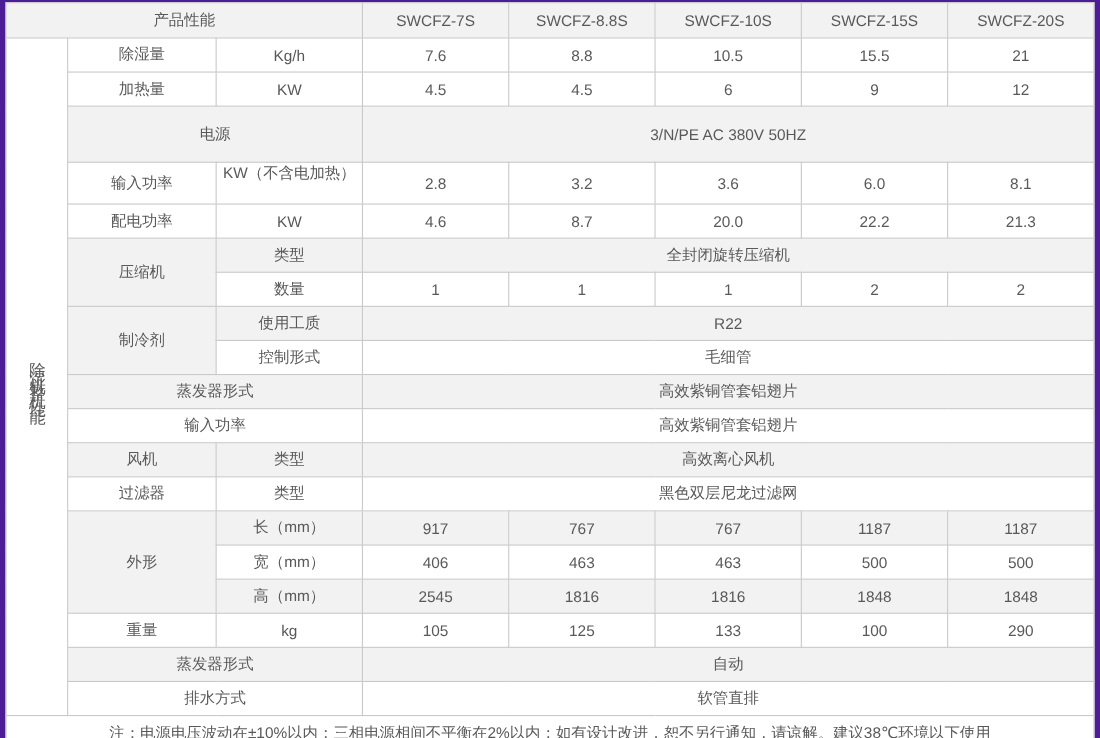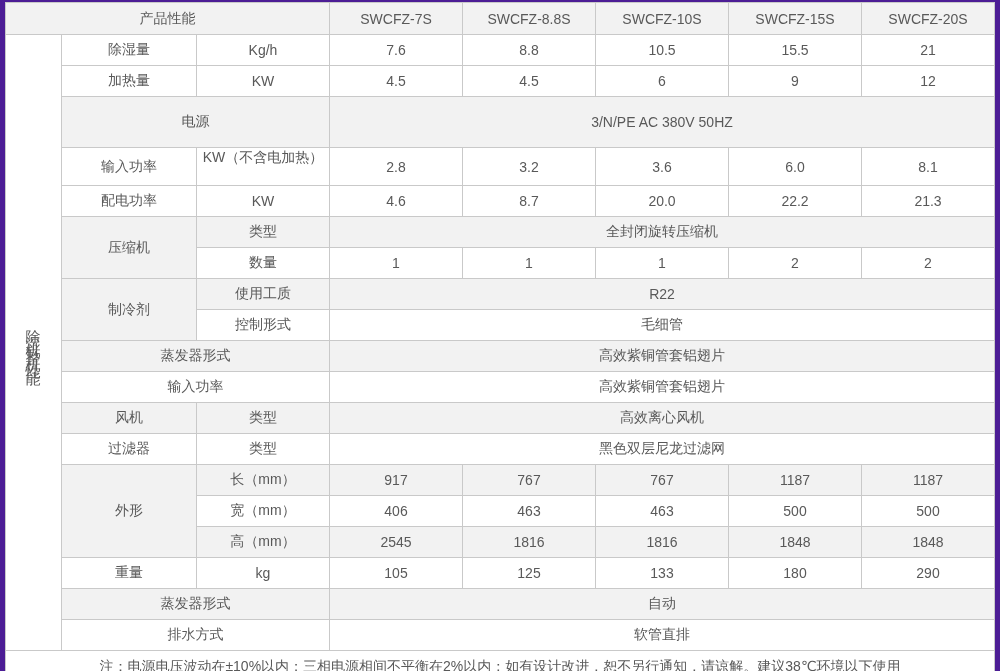--- a/index.html
+++ b/index.html
@@ -173,21 +173,21 @@
     <td class="g">1848</td>
     <td class="g">1848</td>
   </tr>
 
   <tr class="h-std">
     <td class="lbl">重量</td>
     <td>kg</td>
     <td>105</td>
     <td>125</td>
     <td>133</td>
-    <td>180</td>
+    <td>100</td>
     <td>290</td>
   </tr>
 
   <tr class="h-std">
     <td colspan="2" class="g lbl">蒸发器形式</td>
     <td colspan="5" class="g">自动</td>
   </tr>
 
   <tr class="h-std">
     <td colspan="2" class="lbl">排水方式</td>

